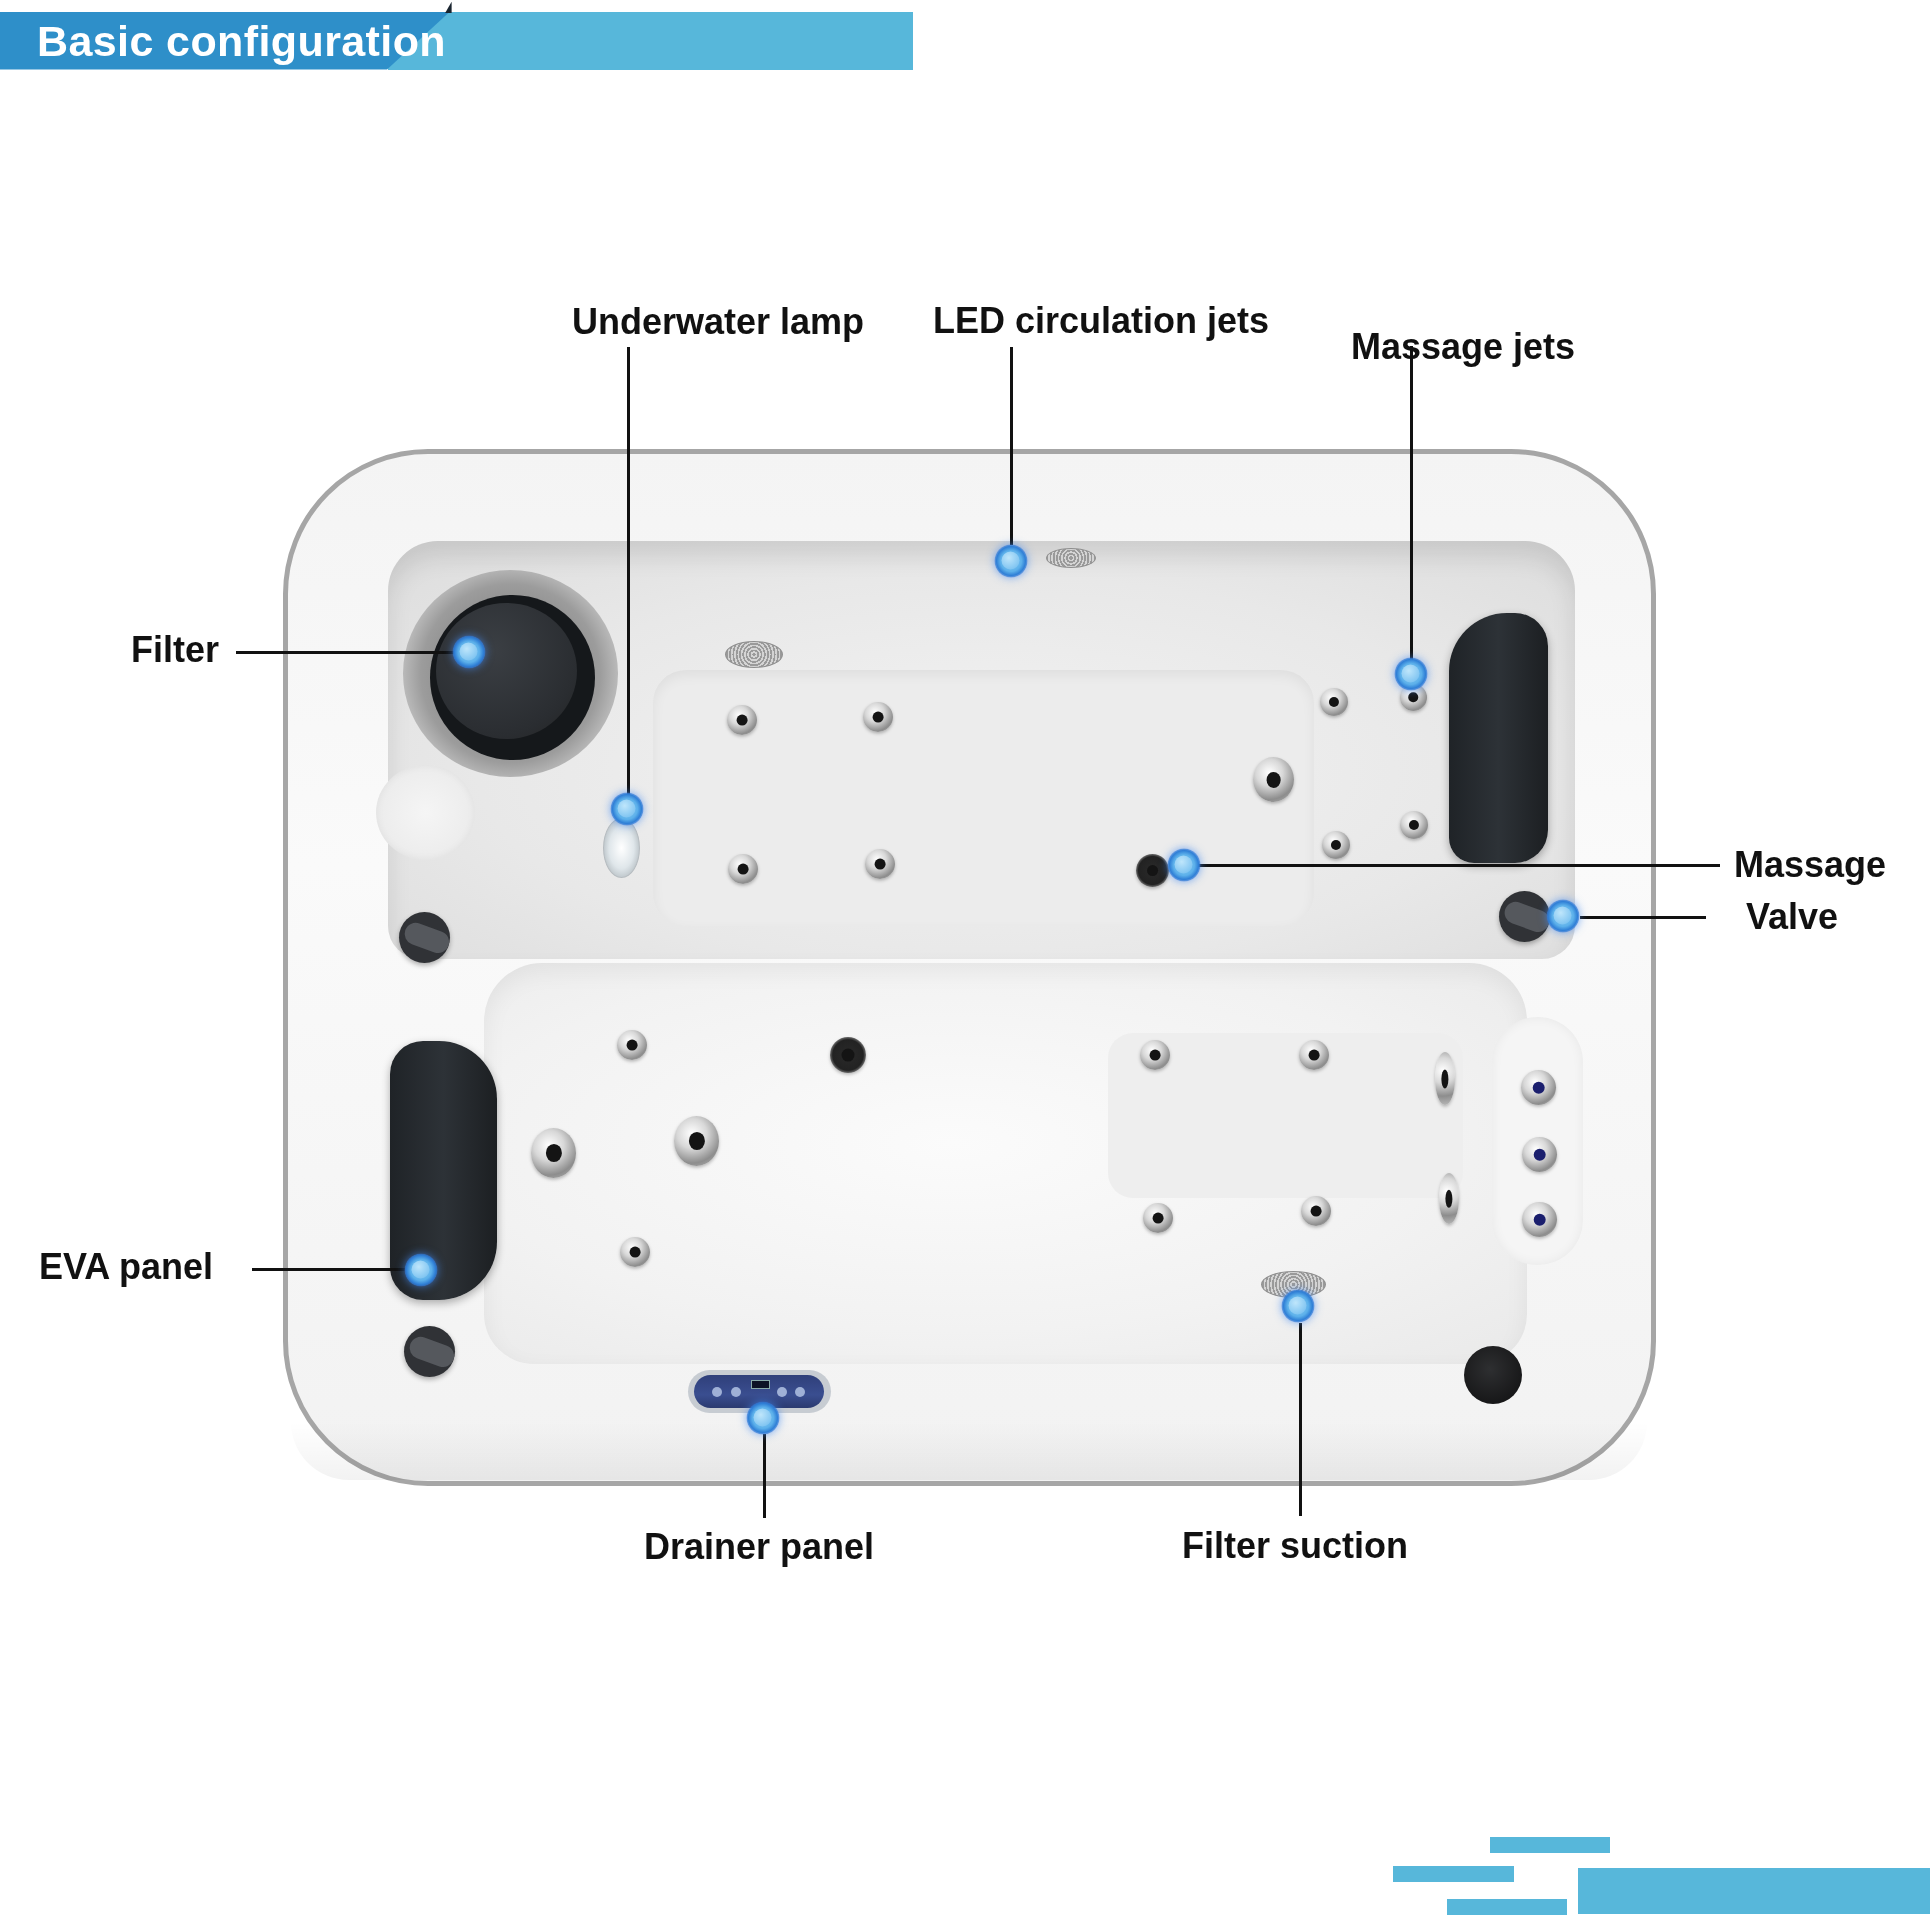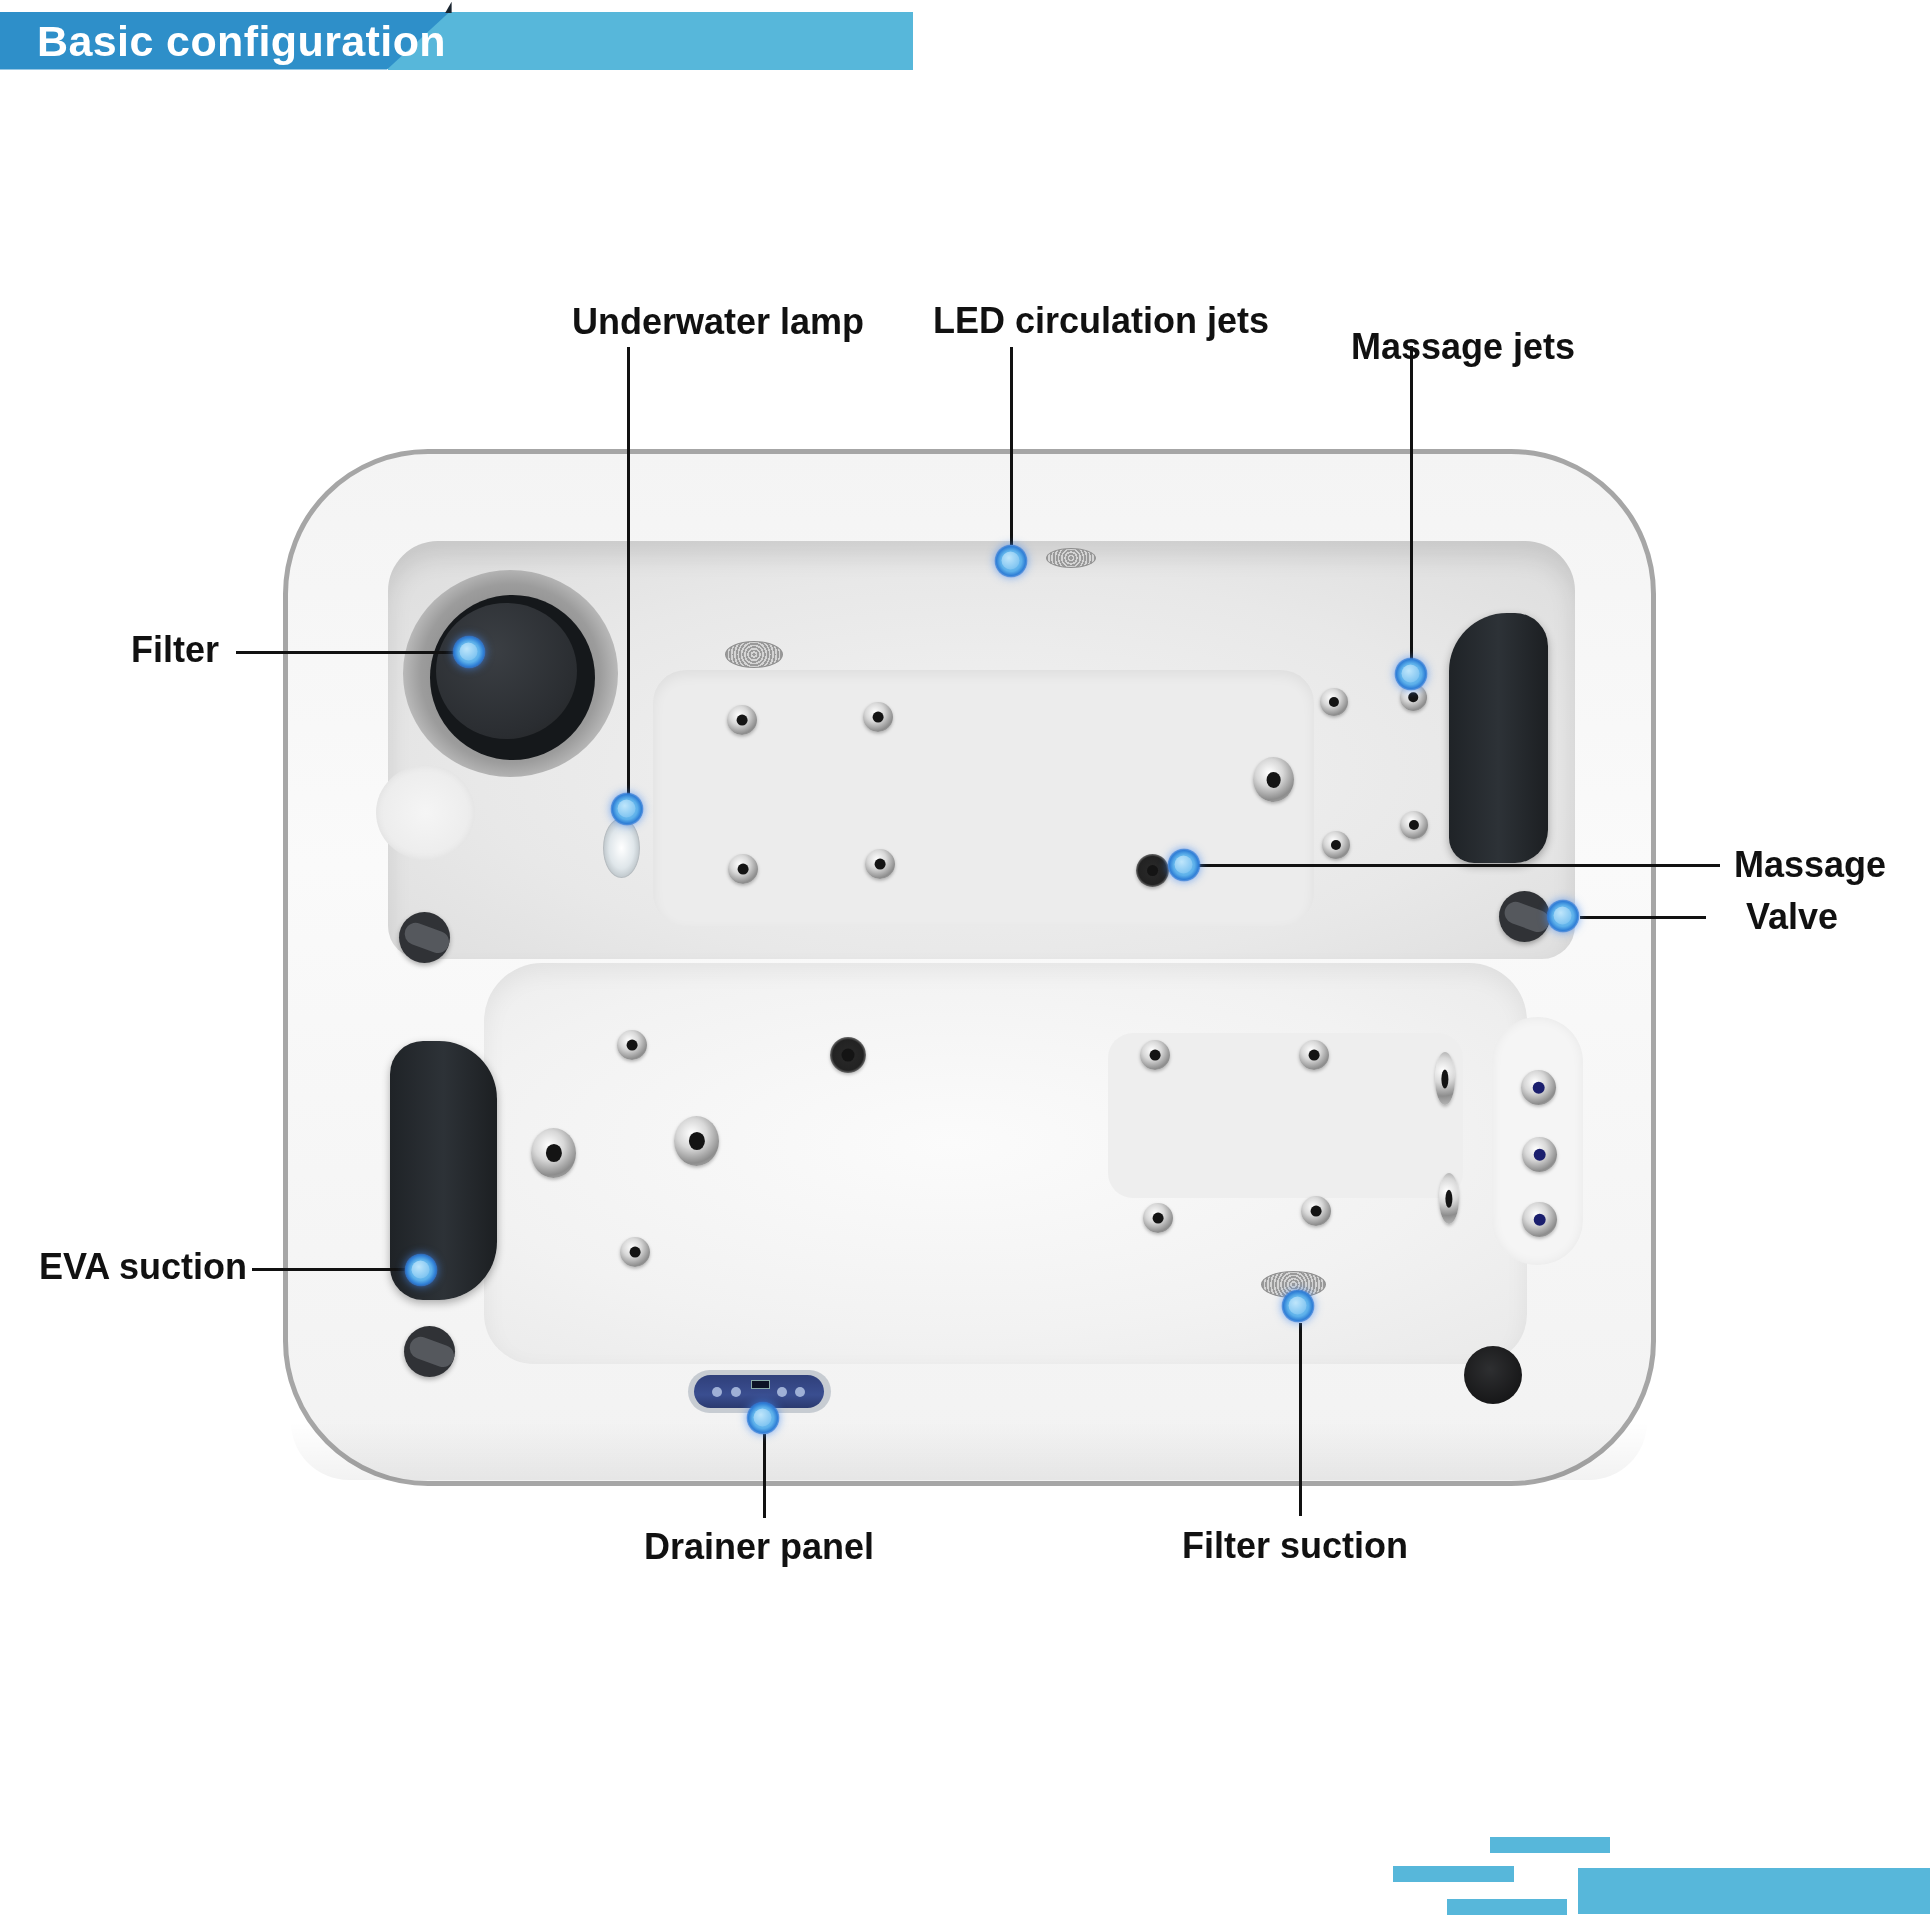--- a/index.html
+++ b/index.html
@@ -133,21 +133,21 @@
 <div class="dot" style="left:421px;top:1270px;"></div>
 <div class="dot" style="left:763px;top:1418px;"></div>
 <div class="dot" style="left:1298px;top:1306px;"></div>
 
 <div class="lbl" style="left:572px;top:301px;">Underwater lamp</div>
 <div class="lbl" style="left:933px;top:300px;">LED circulation jets</div>
 <div class="lbl" style="left:1351px;top:299px;margin-top:27px;">Massage jets</div>
 <div class="lbl" style="left:131px;top:629px;">Filter</div>
 <div class="lbl" style="left:1734px;top:844px;">Massage</div>
 <div class="lbl" style="left:1746px;top:896px;text-align:right;">Valve</div>
-<div class="lbl" style="left:39px;top:1246px;">EVA suction</div>
+<div class="lbl" style="left:39px;top:1246px;">EVA panel</div>
 <div class="lbl" style="left:644px;top:1526px;">Drainer panel</div>
 <div class="lbl" style="left:1182px;top:1525px;">Filter suction</div>
 
 <div class="deco" style="left:1490px;top:1837px;width:120px;height:15.7px;"></div>
 <div class="deco" style="left:1393px;top:1866px;width:121px;height:15.7px;"></div>
 <div class="deco" style="left:1447px;top:1899px;width:120px;height:15.7px;"></div>
 <div class="deco" style="left:1578px;top:1868px;width:352px;height:46px;"></div>
 
 
 </body></html>

